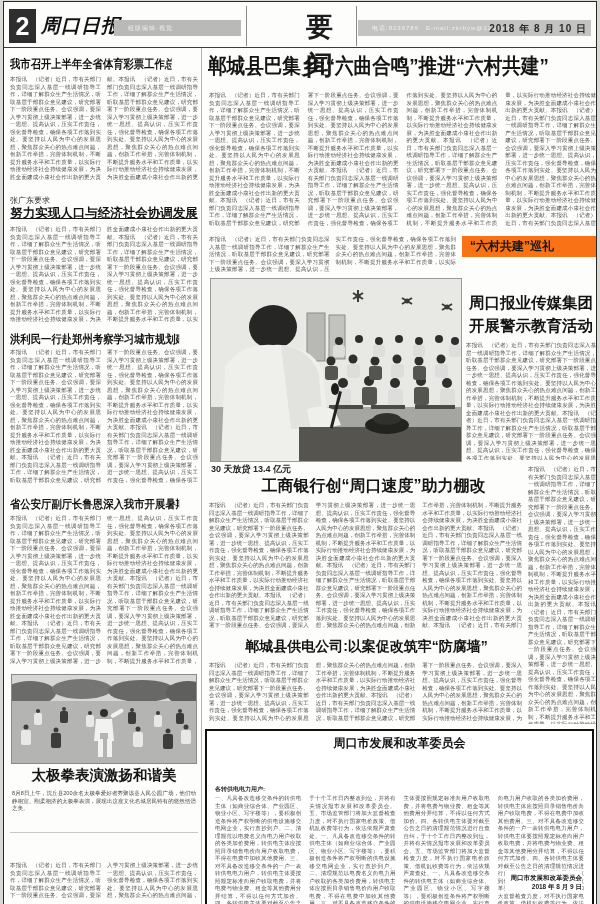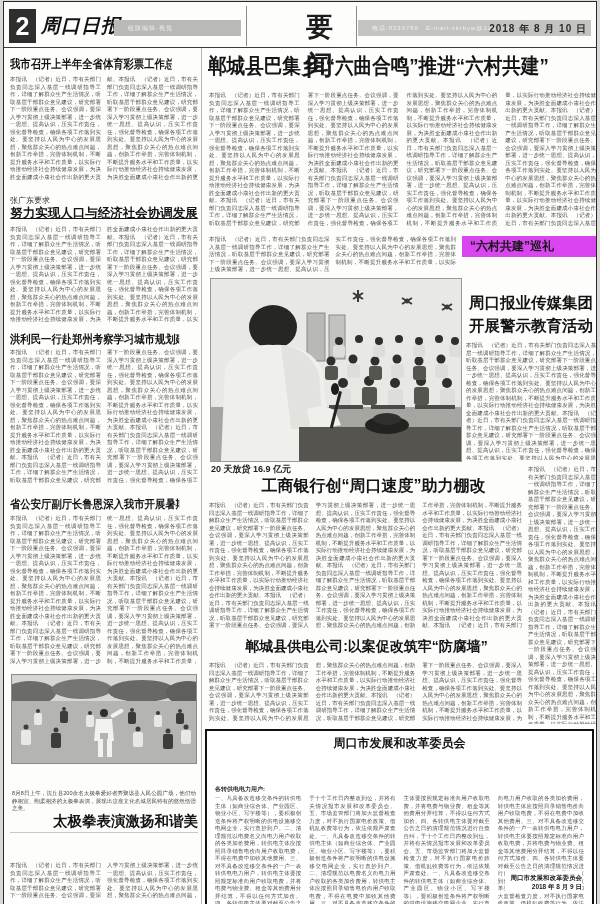--- a/index.html
+++ b/index.html
@@ -29,31 +29,31 @@
   .a1-hl{position:absolute;left:6px;top:54px;width:188px;font-size:12px;transform:scaleX(.86);transform-origin:left;}
   .a1-body{position:absolute;left:6px;top:74px;width:188px;height:112px;}
   .a2-kicker{position:absolute;left:6px;top:193px;font-size:8px;color:#333;}
   .a2-hl{position:absolute;left:6px;top:203px;width:188px;font-size:12.5px;text-align:center;text-decoration:underline;}
   .a2-body{position:absolute;left:6px;top:224px;width:188px;height:100px;}
   .a3-hl{position:absolute;left:6px;top:330px;width:188px;font-size:11.5px;transform:scaleX(.9);transform-origin:left;}
   .a3-body{position:absolute;left:6px;top:347px;width:188px;height:142px;}
   .a4-hl{position:absolute;left:6px;top:495px;width:188px;font-size:11.5px;transform:scaleX(.9);transform-origin:left;}
   .a4-body{position:absolute;left:6px;top:513px;width:188px;height:150px;}
   .photo-l{position:absolute;left:7px;top:672px;width:184px;height:88px;border:1px solid #8a8a88;overflow:hidden;}
-  .a5-hl{position:absolute;left:6px;top:764px;width:188px;font-size:14.5px;text-align:right;margin-top:46px;}
+  .a5-hl{position:absolute;left:6px;top:764px;width:188px;font-size:14.5px;text-align:center;}
   .a5-caption{position:absolute;left:8px;top:788px;width:184px;height:22px;font-size:5.5px;line-height:7.5px;color:#444;text-align:justify;overflow:hidden;}
   .a5-credit{position:absolute;right:10px;top:812px;font-size:5.5px;color:#444;}
   .rule-a6{left:6px;top:830px;width:188px;}
   .a6-hl{position:absolute;left:6px;top:836px;width:188px;font-size:14px;text-align:center;}
   .a6-body{position:absolute;left:6px;top:860px;width:188px;height:42px;}
   
   .main-hl{position:absolute;left:204px;top:50px;width:392px;font-size:21px;transform:scaleX(.885);transform-origin:left;}
   .main-body1{position:absolute;left:205px;top:90px;width:387px;height:140px;}
   .main-body2{position:absolute;left:205px;top:234px;width:247px;height:38px;}
-  .badge{position:absolute;left:458px;top:234px;width:134px;height:21px;background:#d946ef;font-size:12px;font-weight:bold;color:#161616;line-height:21px;padding-left:8px;box-sizing:border-box;}
+  .badge{position:absolute;left:458px;top:234px;width:134px;height:21px;background:#f97316;font-size:12px;font-weight:bold;color:#161616;line-height:21px;padding-left:8px;box-sizing:border-box;}
   .photo-m{position:absolute;left:206px;top:276px;width:250px;height:182px;border:1px solid #999;overflow:hidden;}
   .media-hl{position:absolute;left:462px;top:289px;width:130px;font-size:15.5px;font-weight:bold;color:#141414;text-align:center;line-height:23px;}
   .media-body{position:absolute;left:462px;top:340px;width:130px;height:118px;}
   .icbc-kicker{position:absolute;left:207px;top:461px;font-size:9px;font-weight:bold;color:#222;}
   .icbc-hl{position:absolute;left:212px;top:474px;width:315px;font-size:16px;text-align:center;}
   .icbc-body{position:absolute;left:205px;top:500px;width:313px;height:128px;}
   .rcol-body{position:absolute;left:524px;top:464px;width:68px;height:258px;}
   .power-hl{position:absolute;left:205px;top:636px;width:315px;font-size:14px;text-align:center;}
   .power-body{position:absolute;left:205px;top:660px;width:313px;height:62px;}
   
@@ -227,21 +227,21 @@
       </g>
     </svg>
   </div>
 
   <div class="media-hl">
     <div>周口报业传媒集团</div>
     <div>开展警示教育活动</div>
   </div>
   <div class="body-text media-body">本报讯　（记者）近日，市有关部门负责同志深入基层一线调研指导工作，详细了解群众生产生活情况，听取基层干部群众意见建议，研究部署下一阶段重点任务。会议强调，要深入学习贯彻上级决策部署，进一步统一思想、提高认识，压实工作责任，强化督导检查，确保各项工作落到实处。要坚持以人民为中心的发展思想，聚焦群众关心的热点难点问题，创新工作举措，完善体制机制，不断提升服务水平和工作质量，以实际行动推动经济社会持续健康发展，为决胜全面建成小康社会作出新的更大贡献。本报讯　（记者）近日，市有关部门负责同志深入基层一线调研指导工作，详细了解群众生产生活情况，听取基层干部群众意见建议，研究部署下一阶段重点任务。会议强调，要深入学习贯彻上级决策部署，进一步统一思想、提高认识，压实工作责任，强化督导检查，确保各项工作落到实处。要坚持以人民为中心的发展思想，聚焦群众关心的热点难点问题，创新工作举措，完善体制机制，不断提升服务水平和工作质量，以实际行动推动经济社会持续健康发展，为决胜全面建成小康社会作出新的更大贡献。</div>
 
-  <div class="icbc-kicker">20 天放贷 16.9 亿元</div>
+  <div class="icbc-kicker">30 天放贷 13.4 亿元</div>
   <div class="hl icbc-hl">工商银行创“周口速度”助力棚改</div>
   <div class="body-text cols3 icbc-body">本报讯　（记者）近日，市有关部门负责同志深入基层一线调研指导工作，详细了解群众生产生活情况，听取基层干部群众意见建议，研究部署下一阶段重点任务。会议强调，要深入学习贯彻上级决策部署，进一步统一思想、提高认识，压实工作责任，强化督导检查，确保各项工作落到实处。要坚持以人民为中心的发展思想，聚焦群众关心的热点难点问题，创新工作举措，完善体制机制，不断提升服务水平和工作质量，以实际行动推动经济社会持续健康发展，为决胜全面建成小康社会作出新的更大贡献。本报讯　（记者）近日，市有关部门负责同志深入基层一线调研指导工作，详细了解群众生产生活情况，听取基层干部群众意见建议，研究部署下一阶段重点任务。会议强调，要深入学习贯彻上级决策部署，进一步统一思想、提高认识，压实工作责任，强化督导检查，确保各项工作落到实处。要坚持以人民为中心的发展思想，聚焦群众关心的热点难点问题，创新工作举措，完善体制机制，不断提升服务水平和工作质量，以实际行动推动经济社会持续健康发展，为决胜全面建成小康社会作出新的更大贡献。本报讯　（记者）近日，市有关部门负责同志深入基层一线调研指导工作，详细了解群众生产生活情况，听取基层干部群众意见建议，研究部署下一阶段重点任务。会议强调，要深入学习贯彻上级决策部署，进一步统一思想、提高认识，压实工作责任，强化督导检查，确保各项工作落到实处。要坚持以人民为中心的发展思想，聚焦群众关心的热点难点问题，创新工作举措，完善体制机制，不断提升服务水平和工作质量，以实际行动推动经济社会持续健康发展，为决胜全面建成小康社会作出新的更大贡献。本报讯　（记者）近日，市有关部门负责同志深入基层一线调研指导工作，详细了解群众生产生活情况，听取基层干部群众意见建议，研究部署下一阶段重点任务。会议强调，要深入学习贯彻上级决策部署，进一步统一思想、提高认识，压实工作责任，强化督导检查，确保各项工作落到实处。要坚持以人民为中心的发展思想，聚焦群众关心的热点难点问题，创新工作举措，完善体制机制，不断提升服务水平和工作质量，以实际行动推动经济社会持续健康发展，为决胜全面建成小康社会作出新的更大贡献。本报讯　（记者）近日，市有关部门负责同志深入基层一线调研指导工作，详细了解群众生产生活情况，听取基层干部群众意见建议，研究部署下一阶段重点任务。会议强调，要深入学习贯彻上级决策部署，进一步统一思想、提高认识，压实工作责任，强化督导检查，确保各项工作落到实处。要坚持以人民为中心的发展思想，聚焦群众关心的热点难点问题，创新工作举措，完善体制机制，不断提升服务水平和工作质量，以实际行动推动经济社会持续健康发展，为决胜全面建成小康社会作出新的更大贡献。</div>
 
   <div class="body-text rcol-body">本报讯　（记者）近日，市有关部门负责同志深入基层一线调研指导工作，详细了解群众生产生活情况，听取基层干部群众意见建议，研究部署下一阶段重点任务。会议强调，要深入学习贯彻上级决策部署，进一步统一思想、提高认识，压实工作责任，强化督导检查，确保各项工作落到实处。要坚持以人民为中心的发展思想，聚焦群众关心的热点难点问题，创新工作举措，完善体制机制，不断提升服务水平和工作质量，以实际行动推动经济社会持续健康发展，为决胜全面建成小康社会作出新的更大贡献。本报讯　（记者）近日，市有关部门负责同志深入基层一线调研指导工作，详细了解群众生产生活情况，听取基层干部群众意见建议，研究部署下一阶段重点任务。会议强调，要深入学习贯彻上级决策部署，进一步统一思想、提高认识，压实工作责任，强化督导检查，确保各项工作落到实处。要坚持以人民为中心的发展思想，聚焦群众关心的热点难点问题，创新工作举措，完善体制机制，不断提升服务水平和工作质量，以实际行动推动经济社会持续健康发展，为决胜全面建成小康社会作出新的更大贡献。本报讯　（记者）近日，市有关部门负责同志深入基层一线调研指导工作，详细了解群众生产生活情况，听取基层干部群众意见建议，研究部署下一阶段重点任务。会议强调，要深入学习贯彻上级决策部署，进一步统一思想、提高认识，压实工作责任，强化督导检查，确保各项工作落到实处。要坚持以人民为中心的发展思想，聚焦群众关心的热点难点问题，创新工作举措，完善体制机制，不断提升服务水平和工作质量，以实际行动推动经济社会持续健康发展，为决胜全面建成小康社会作出新的更大贡献。</div>
 
   <div class="hl power-hl">郸城县供电公司:以案促改筑牢“防腐墙”</div>
   <div class="body-text cols3 power-body">本报讯　（记者）近日，市有关部门负责同志深入基层一线调研指导工作，详细了解群众生产生活情况，听取基层干部群众意见建议，研究部署下一阶段重点任务。会议强调，要深入学习贯彻上级决策部署，进一步统一思想、提高认识，压实工作责任，强化督导检查，确保各项工作落到实处。要坚持以人民为中心的发展思想，聚焦群众关心的热点难点问题，创新工作举措，完善体制机制，不断提升服务水平和工作质量，以实际行动推动经济社会持续健康发展，为决胜全面建成小康社会作出新的更大贡献。本报讯　（记者）近日，市有关部门负责同志深入基层一线调研指导工作，详细了解群众生产生活情况，听取基层干部群众意见建议，研究部署下一阶段重点任务。会议强调，要深入学习贯彻上级决策部署，进一步统一思想、提高认识，压实工作责任，强化督导检查，确保各项工作落到实处。要坚持以人民为中心的发展思想，聚焦群众关心的热点难点问题，创新工作举措，完善体制机制，不断提升服务水平和工作质量，以实际行动推动经济社会持续健康发展，为决胜全面建成小康社会作出新的更大贡献。本报讯　（记者）近日，市有关部门负责同志深入基层一线调研指导工作，详细了解群众生产生活情况，听取基层干部群众意见建议，研究部署下一阶段重点任务。会议强调，要深入学习贯彻上级决策部署，进一步统一思想、提高认识，压实工作责任，强化督导检查，确保各项工作落到实处。要坚持以人民为中心的发展思想，聚焦群众关心的热点难点问题，创新工作举措，完善体制机制，不断提升服务水平和工作质量，以实际行动推动经济社会持续健康发展，为决胜全面建成小康社会作出新的更大贡献。</div>
 
   <div class="notice">
     <div class="notice-org">周口市发展和改革委员会</div>

